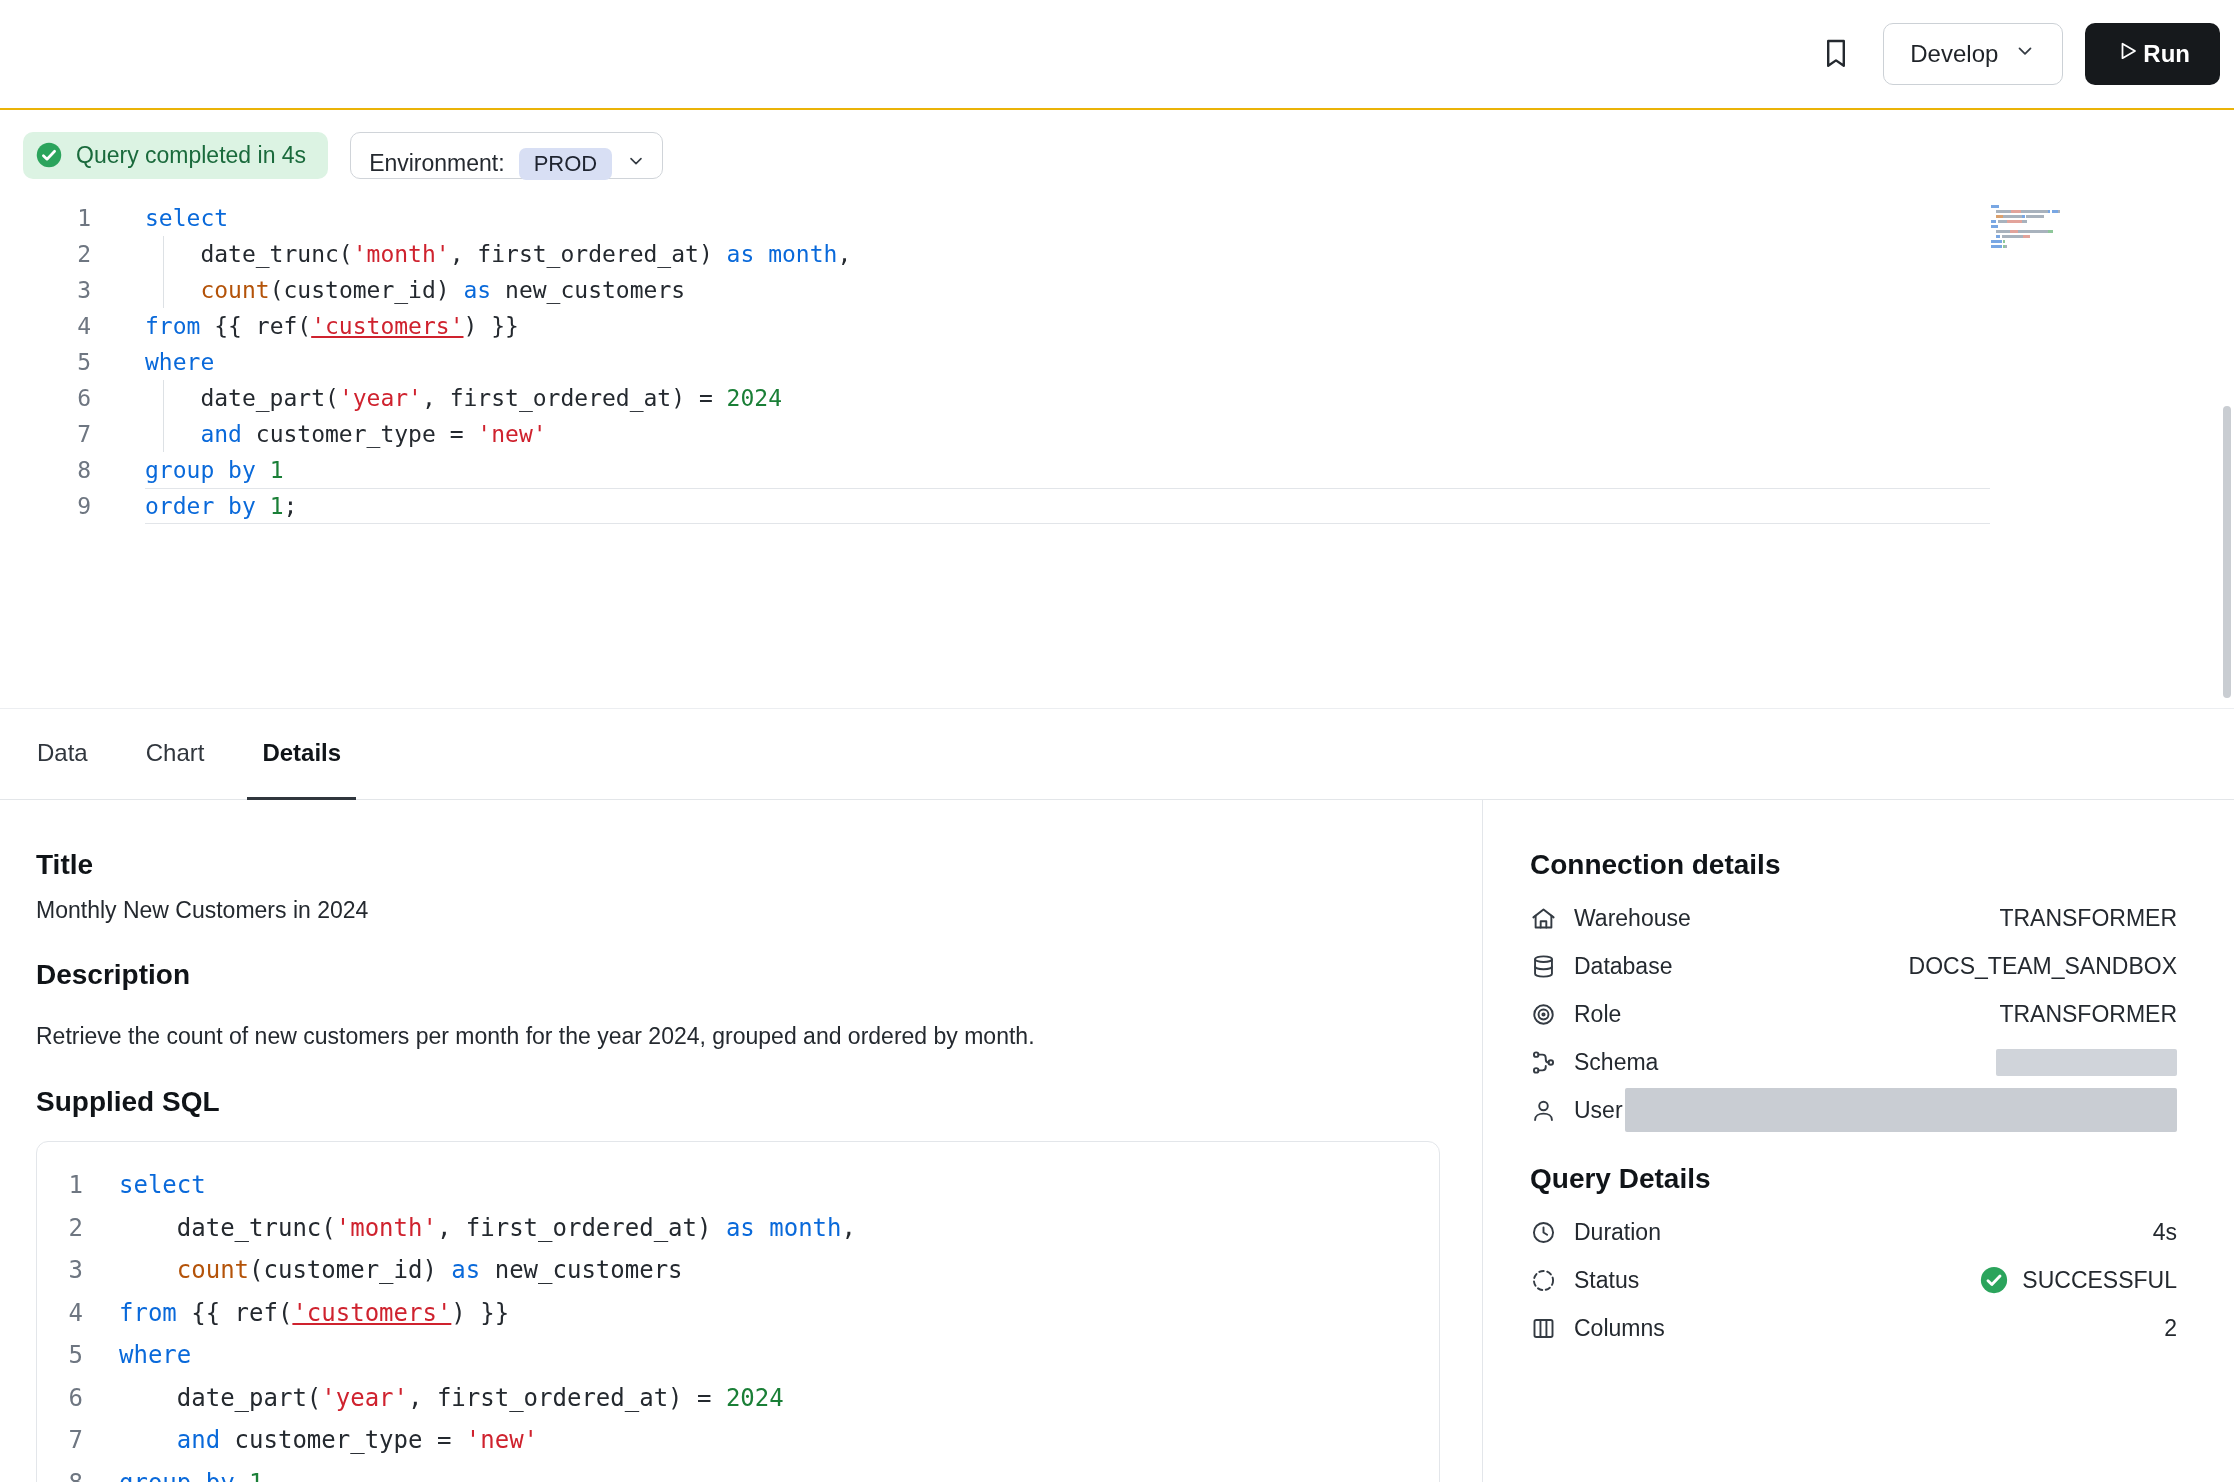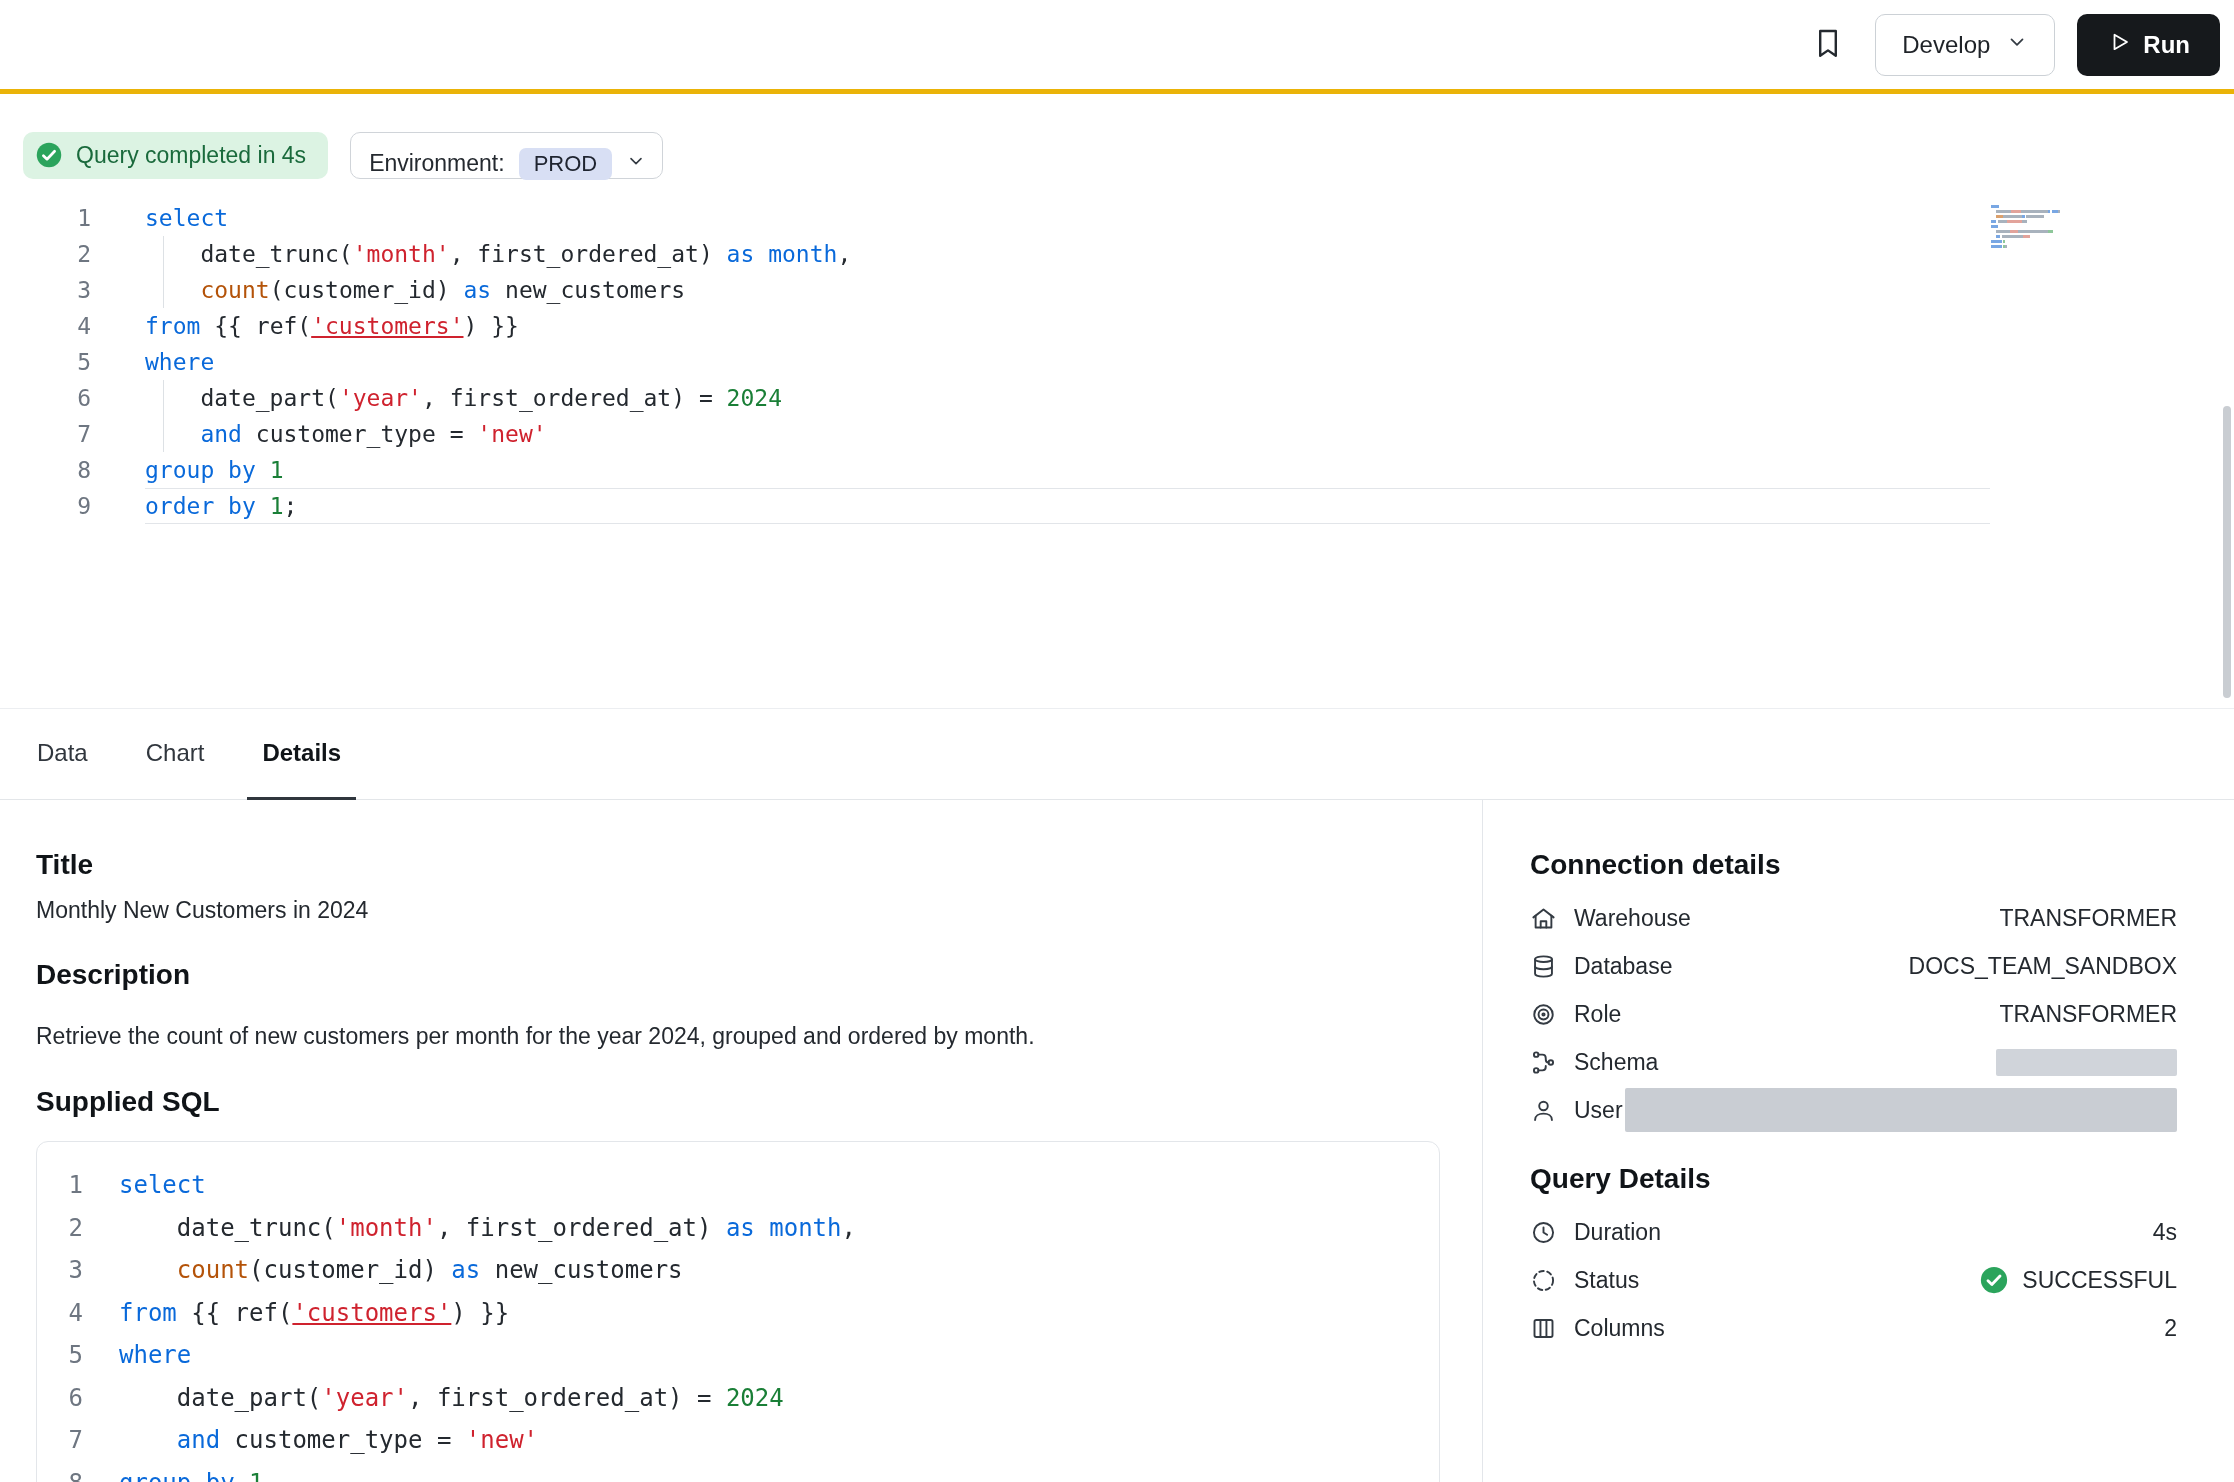--- a/index.html
+++ b/index.html
@@ -1,24 +1,24 @@
 <!DOCTYPE html>
 <html style="--keyword: #0969da; --string: #cf222e; --number: #1a7f37; --function: #b45309; --success: #2ba45c; --pill-bg: #dcf3e3; --env-badge-bg: #d8dff4; --run-button-bg: #16191c;"><head>
 <meta charset="utf-8">
 <style>
   *{margin:0;padding:0;box-sizing:border-box;}
   html,body{width:2234px;height:1482px;}
   body{font-family:"Liberation Sans",sans-serif;background:#fff;color:#24292f;overflow:hidden;position:relative;}
   .tick{position:absolute;top:0;width:1px;height:9px;background:#d4d8dd;}
 
   
-  .toolbar{position:absolute;top:0;left:0;width:2234px;height:94px;border-bottom:5px solid #eab308;display:flex;align-items:center;justify-content:flex-end;padding-right:14px;background:#fff;}
+  .toolbar{position:absolute;top:0;left:0;width:2234px;height:110px;border-bottom:2px solid #eab308;display:flex;align-items:center;justify-content:flex-end;padding-right:14px;background:#fff;}
   .icon-btn{background:none;border:none;cursor:pointer;display:flex;align-items:center;margin-right:30px;}
   .btn-develop{display:flex;align-items:center;gap:16px;height:62px;padding:0 26px;border:1px solid #ccd1d6;border-radius:10px;background:#fff;font-family:"Liberation Sans",sans-serif;font-size:24px;font-weight:500;color:#1f2328;cursor:pointer;margin-right:22px;}
-  .btn-run{display:flex;align-items:center;gap:12px;height:62px;padding:0 30px;border:none;border-radius:10px;background:var(--run-button-bg,#16191c);color:#fff;font-family:"Liberation Sans",sans-serif;font-size:24px;font-weight:600;cursor:pointer;}
+  .btn-run{display:flex;align-items:center;gap:4px;height:62px;padding:0 30px;border:none;border-radius:10px;background:var(--run-button-bg,#16191c);color:#fff;font-family:"Liberation Sans",sans-serif;font-size:24px;font-weight:600;cursor:pointer;}
 
   
   .status-row{position:absolute;top:110px;left:0;width:1842px;height:90px;display:flex;align-items:center;padding-left:23px;gap:22px;}
   .query-pill{display:flex;align-items:center;gap:13px;height:47px;padding:0 22px 0 12px;border-radius:10px;background:var(--pill-bg,#dcf3e3);color:#1a6a3c;font-size:23px;font-weight:500;}
   .env-select{display:flex;align-items:center;gap:14px;height:47px;padding:17px 16px 0 18px;border:1px solid #d0d4d9;border-radius:10px;font-size:23px;color:#24292f;cursor:pointer;background:#fff;}
   .env-badge{background:var(--env-badge-bg,#d8dff4);border-radius:7px;padding:3px 15px;font-size:22px;color:#1f2430;}
 
   
   .editor{position:absolute;top:200px;left:0;width:2234px;height:508px;font-family:"DejaVu Sans Mono",monospace;font-size:23px;}
   .editor .code-line{display:flex;height:36px;line-height:36px;}

